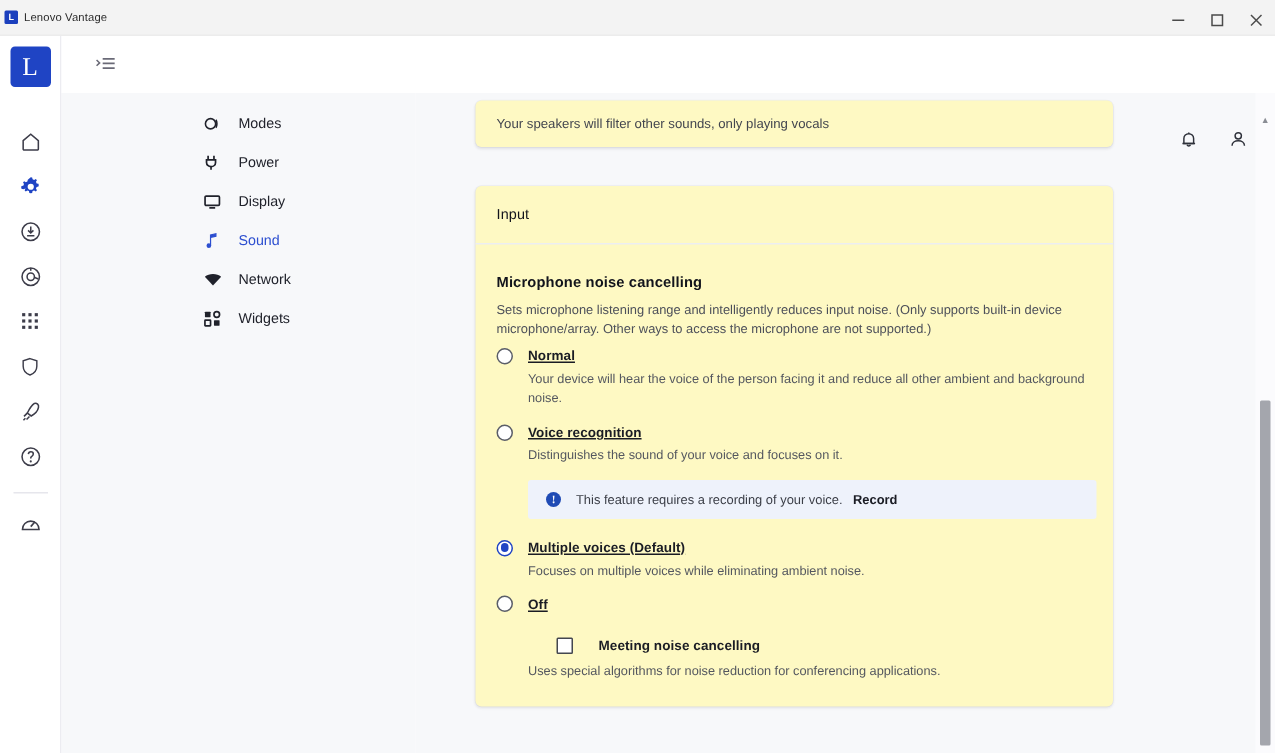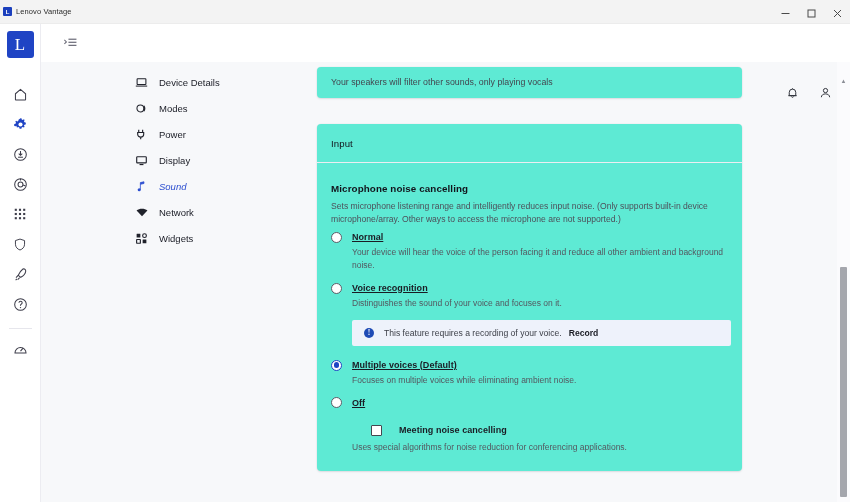--- a/index.html
+++ b/index.html
@@ -101,31 +101,31 @@
     display: flex; align-items: center; height: 26px;
     padding-left: 94px; margin-bottom: 0;
     font-size: 9.5px; color: #20222b;
   }
   .nav-item + .nav-item { margin-top: 0; }
   .nav-ic {
     width: 15px; min-width: 15px; display: flex; align-items: center;
     justify-content: flex-start; color: #20222b; margin-right: 9px;
   }
   .nav-ic svg { display: block; }
-  .nav-item.active, .nav-item.active .nav-ic { color: #2d4fd0; font-style: italic; }
+  .nav-item.active, .nav-item.active .nav-ic { color: #2d4fd0; }
   .nav-item.active .lbl { font-weight: 400; }
 
   
   .mainpanel {
     flex: 1; background: #f7f8fa; position: relative;
     overflow: hidden; padding-left: 40px; padding-right: 22px;
     min-width: 0;
   }
   .card {
-    background: #5eead4; border-radius: 4px;
+    background: #fef9c3; border-radius: 4px;
     box-shadow: 0 1px 2px rgba(20,22,40,.10), 0 0 0 .5px rgba(20,22,40,.04);
     width: 425px;
   }
   .card-top { margin-top: 5px; padding: 10px 14px 11px 14px; }
   .card-top .txt { font-size: 8.8px; color: #43464f; }
 
   .card-main { margin-top: 26px; }
   .card-hdr {
     padding: 14px 14px 13px 14px; font-size: 9.6px;
     color: #12141c; font-weight: 400;
@@ -348,29 +348,20 @@
           <line x1="5.8" y1="5.7" x2="14.4" y2="5.7" stroke="currentColor" stroke-width="1.3"></line>
           <line x1="5.8" y1="9.0" x2="14.4" y2="9.0" stroke="currentColor" stroke-width="1.3"></line>
         </svg>
       </div>
     </div>
 
     <div class="content-row">
 
       <div class="navcol">
 
-        <div class="nav-item">
-          <span class="nav-ic">
-            <svg width="13" height="13" viewBox="0 0 16 16">
-                <rect x="2.6" y="3.3" width="10.8" height="7.2" rx=".7" fill="none" stroke="currentColor" stroke-width="1.3"></rect>
-                <line x1="1" y1="12.4" x2="15" y2="12.4" stroke="currentColor" stroke-width="1.3"></line>
-              </svg>
-          </span>
-          <span class="lbl">Device Details</span>
-        </div>
 
         <div class="nav-item">
           <span class="nav-ic">
             <svg width="13" height="13" viewBox="0 0 16 16">
               <circle cx="6.6" cy="8" r="4.2" fill="none" stroke="currentColor" stroke-width="1.3"></circle>
               <path d="M11 4.7c1.1 1.7 1.1 5 0 6.6" fill="none" stroke="currentColor" stroke-width="1.3"></path>
               <path d="M13.4 3.1c1.7 2.5 1.7 7.3 0 9.8" fill="none" stroke="currentColor" stroke-width="1.1" opacity="0"></path>
             </svg>
           </span>
           <span class="lbl">Modes</span>

